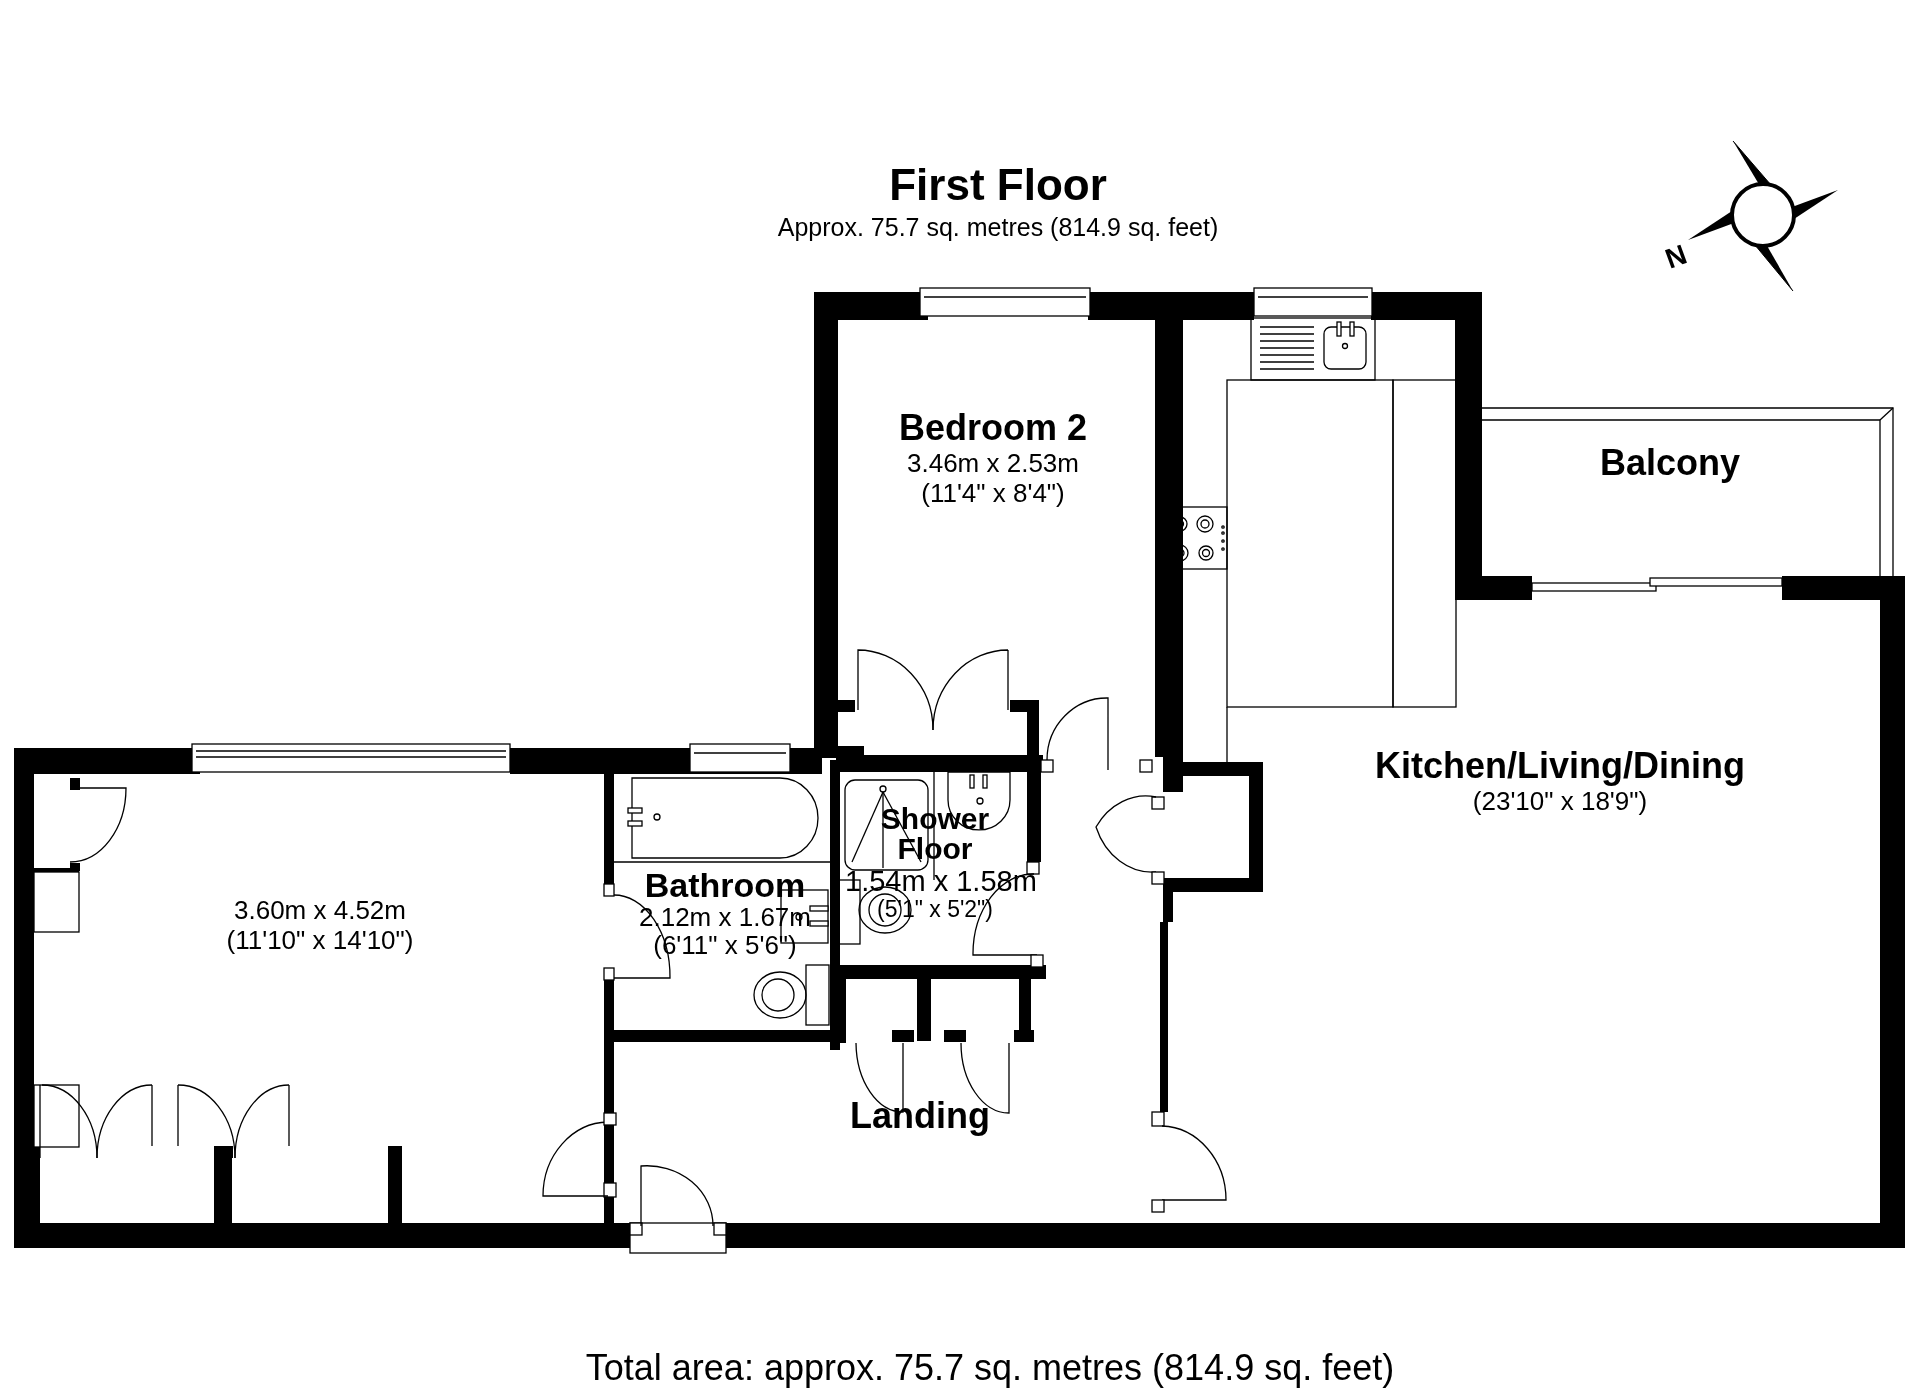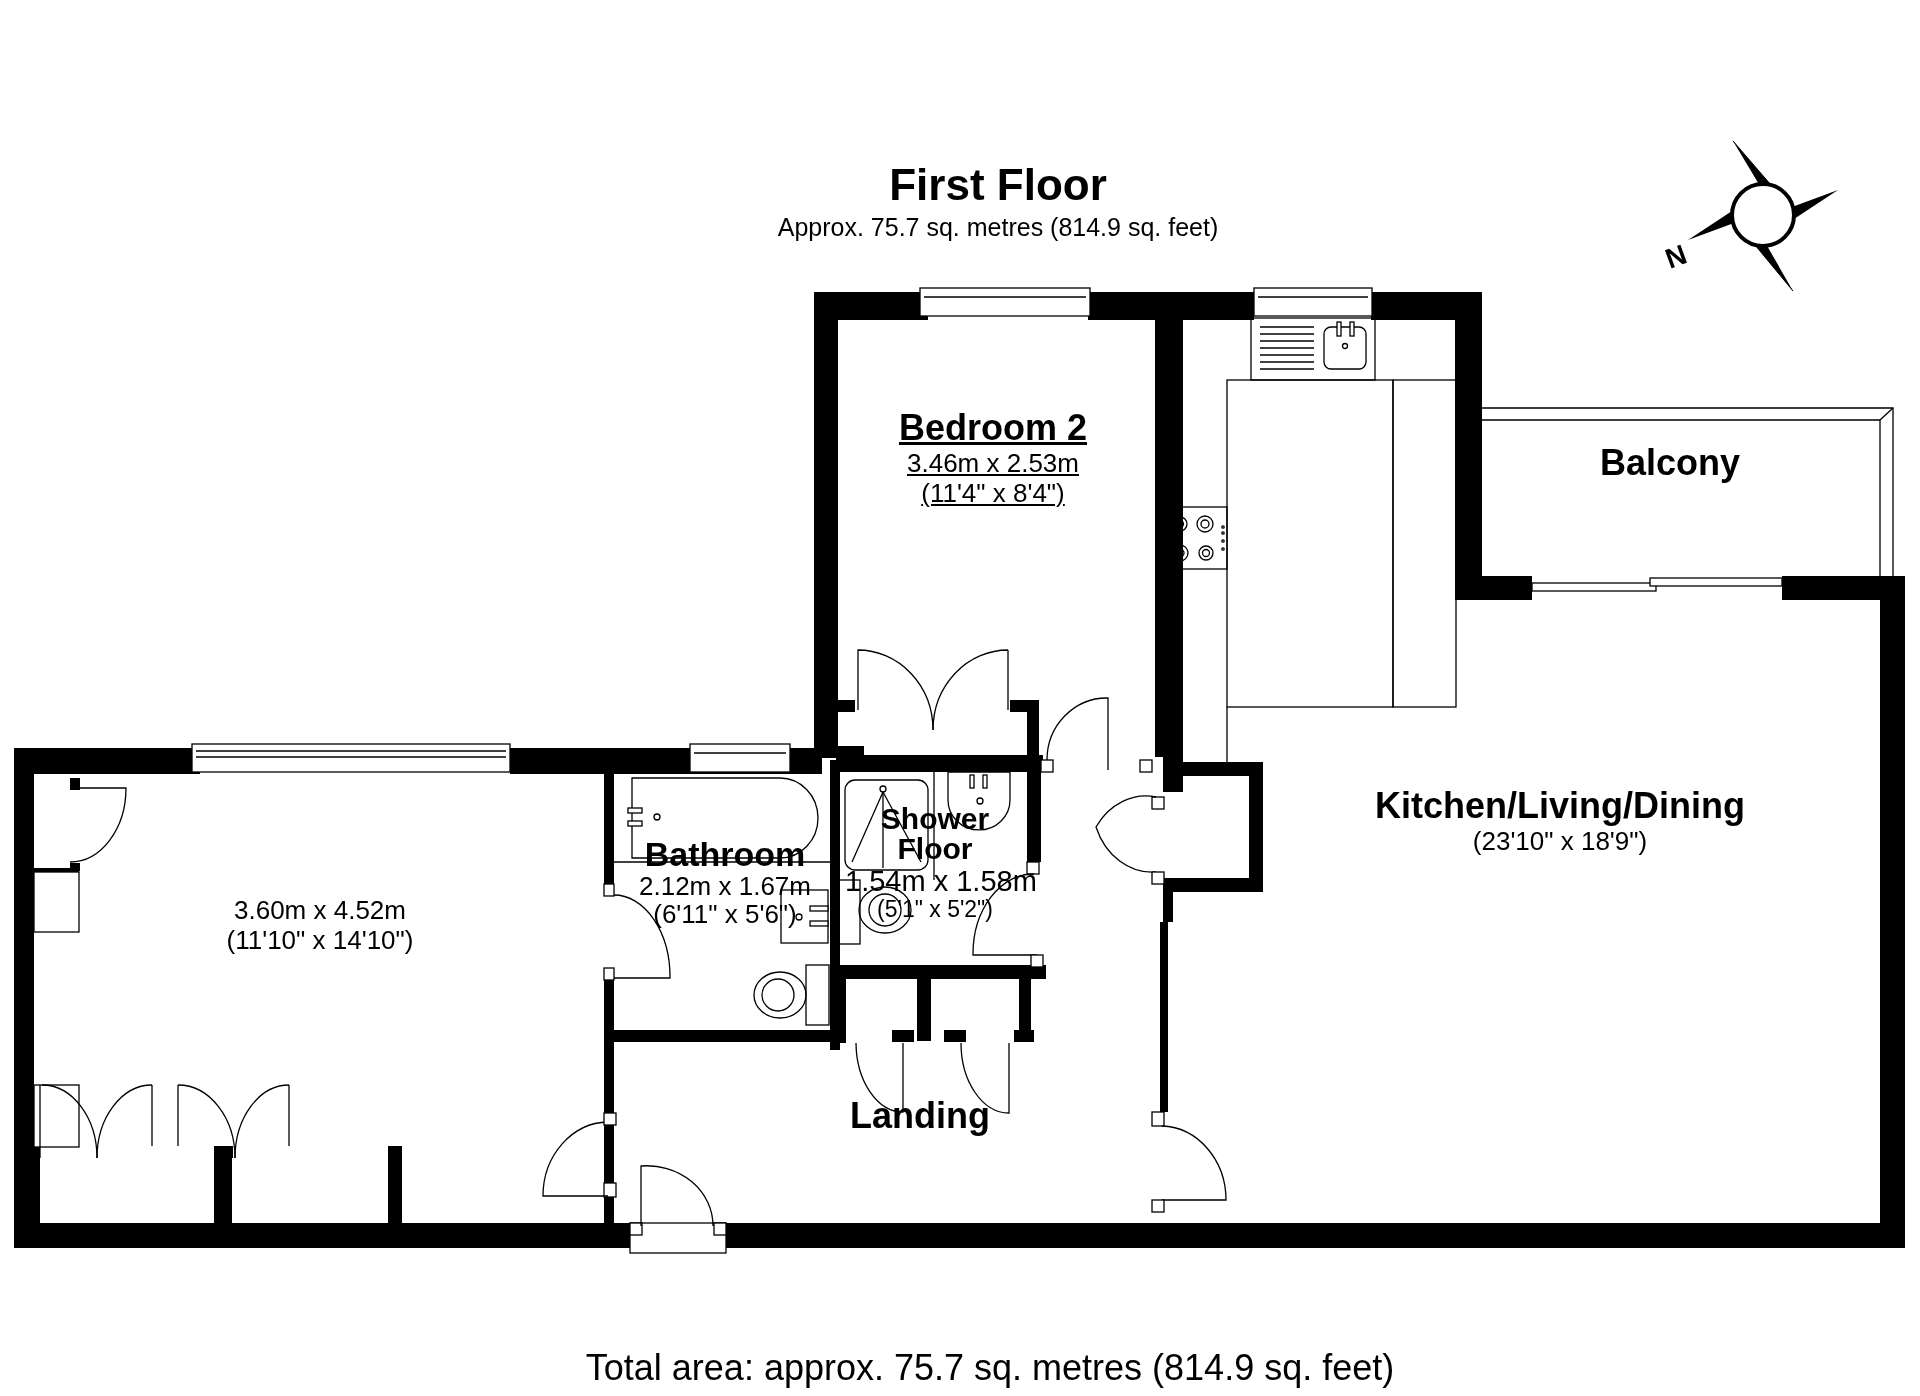--- a/index.html
+++ b/index.html
@@ -277,34 +277,34 @@
     <line x1="30" y1="76" x2="-8" y2="30" stroke="#000" stroke-width="1"></line>
     <polygon points="-29,8 -75,25 -31,-4" fill="#000"></polygon>
   </g>
 </svg>
 
 <div class="txt title" style="left:0; width:1920px; top:163px; padding-left:38px;">First Floor</div>
 <div class="txt subtitle" style="left:0; width:1920px; top:215px; padding-left:38px;">Approx. 75.7 sq. metres (814.9 sq. feet)</div>
 
 <div class="n-label" style="left:1666px; top:241px;">N</div>
 
-<div class="txt" style="left:843px; width:300px; top:410px;text-decoration:underline;">
+<div class="txt" style="left:843px; width:300px; top:410px;">
   <div class="room-name">Bedroom 2</div>
   <div class="room-dim" style="margin-top:4px;">3.46m x 2.53m</div>
   <div class="room-dim" style="margin-top:4px;">(11'4" x 8'4")</div>
 </div>
 
 <div class="txt room-name" style="left:1570px; width:200px; top:445px;">Balcony</div>
 
-<div class="txt" style="left:1330px; width:460px; top:748px;margin-top:40px;">
+<div class="txt" style="left:1330px; width:460px; top:748px;">
   <div class="room-name">Kitchen/Living/Dining</div>
   <div class="room-dim" style="margin-top:4px;">(23'10" x 18'9")</div>
 </div>
 
-<div class="txt" style="left:610px; width:230px; top:837px;">
+<div class="txt" style="left:610px; width:230px; top:868px;">
   <div class="room-name" style="font-size:34px;">Bathroom</div>
   <div class="room-dim" style="margin-top:2px;">2.12m x 1.67m</div>
   <div class="room-dim" style="margin-top:2px;">(6'11" x 5'6")</div>
 </div>
 
 <div class="txt" style="left:845px; width:180px; top:804px;">
   <div class="room-name" style="font-size:30px;">Shower</div>
   <div class="room-name" style="font-size:30px;">Floor</div>
   <div class="room-dim" style="font-size:29px; margin-top:3px;">1.54m x 1.58m</div>
   <div class="room-dim" style="font-size:23px; margin-top:2px;">(5'1" x 5'2")</div>

